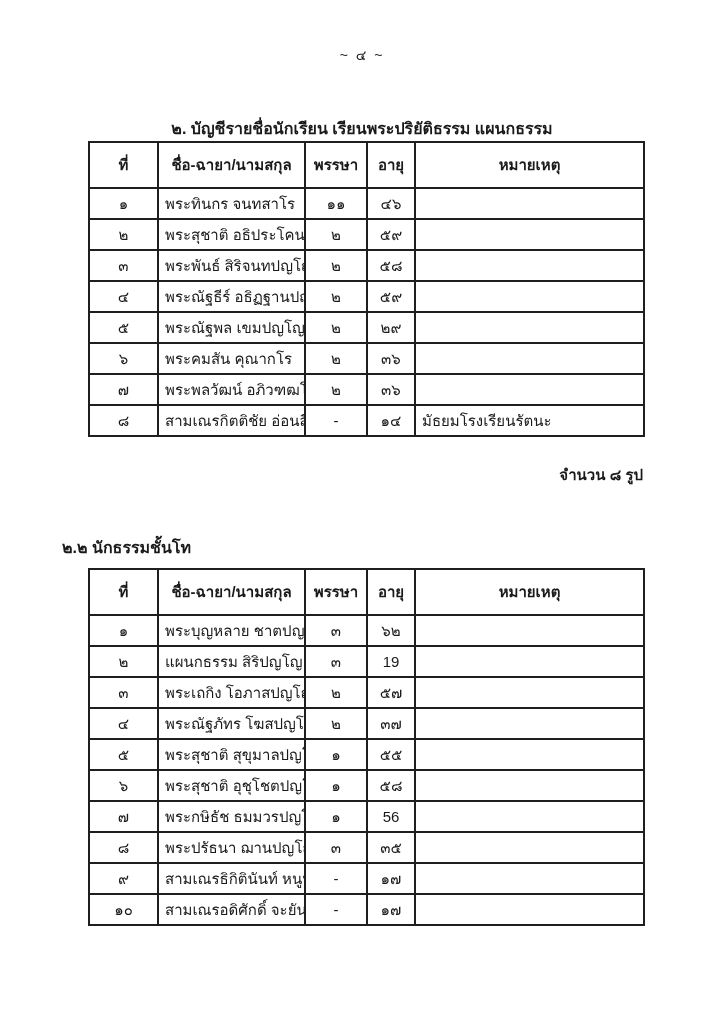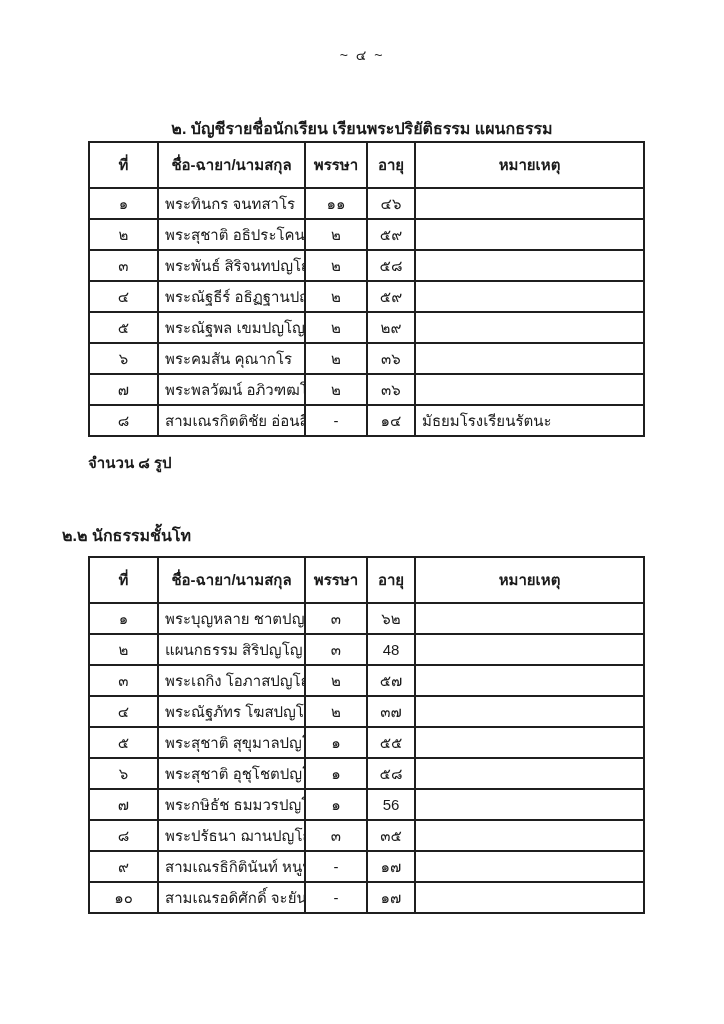--- a/index.html
+++ b/index.html
@@ -67,22 +67,22 @@
   td.c-num, td.c-phansa, td.c-age { text-align: center; }
   td.c-name, td.c-note { text-align: left; padding-left: 9px; }
   col.w-no     { width: 69px; }
   col.w-name   { width: 147px; }
   col.w-phansa { width: 62px; }
   col.w-age    { width: 48px; }
   col.w-note   { width: 229px; }
   .total-line {
     width: 555px;
     margin-left: 88px;
-    margin-top: 14px;
-    text-align: left;
+    margin-top: 26px;
+    text-align: right;
     font-size: 15px;
     font-weight: bold;
   }
 </style>
 </head>
 <body>
 
 <div class="page">
 
   <div class="page-number">~ ๔ ~</div>
@@ -193,21 +193,21 @@
           <td class="c-num">๑</td>
           <td class="c-name">พระบุญหลาย ชาตปญโญ</td>
           <td class="c-phansa">๓</td>
           <td class="c-age">๖๒</td>
           <td class="c-note"></td>
         </tr>
         <tr>
           <td class="c-num">๒</td>
           <td class="c-name">แผนกธรรม สิริปญโญ</td>
           <td class="c-phansa">๓</td>
-          <td class="c-age">48</td>
+          <td class="c-age">19</td>
           <td class="c-note"></td>
         </tr>
         <tr>
           <td class="c-num">๓</td>
           <td class="c-name">พระเถกิง โอภาสปญโญ</td>
           <td class="c-phansa">๒</td>
           <td class="c-age">๕๗</td>
           <td class="c-note"></td>
         </tr>
         <tr>

